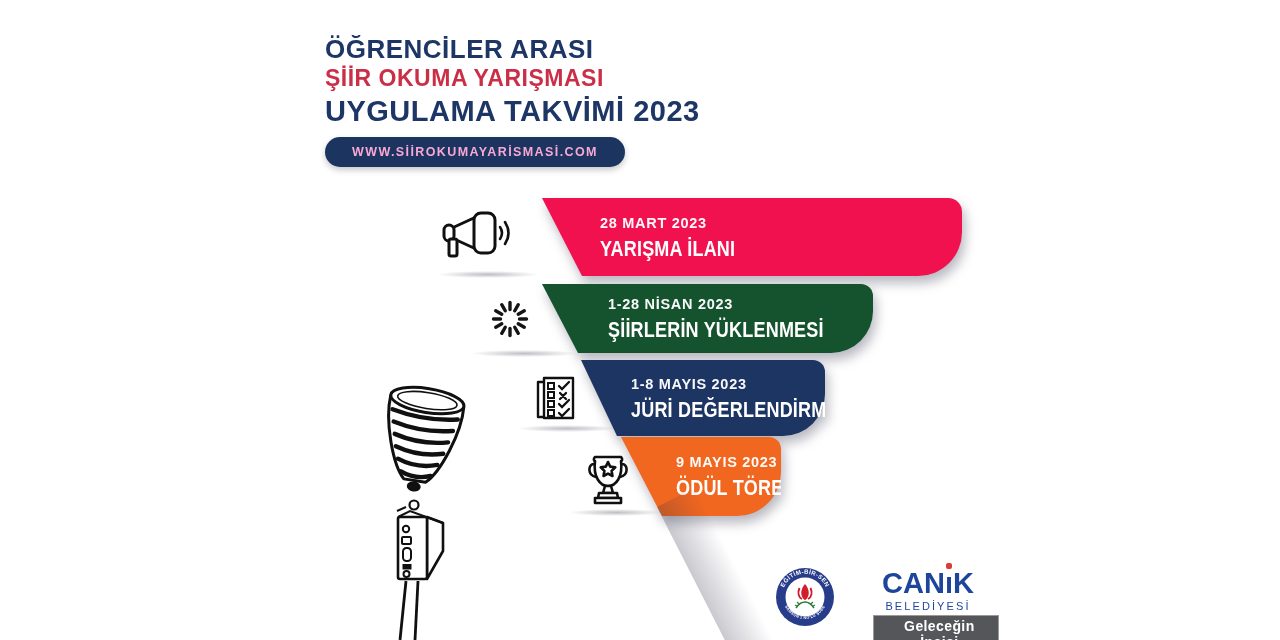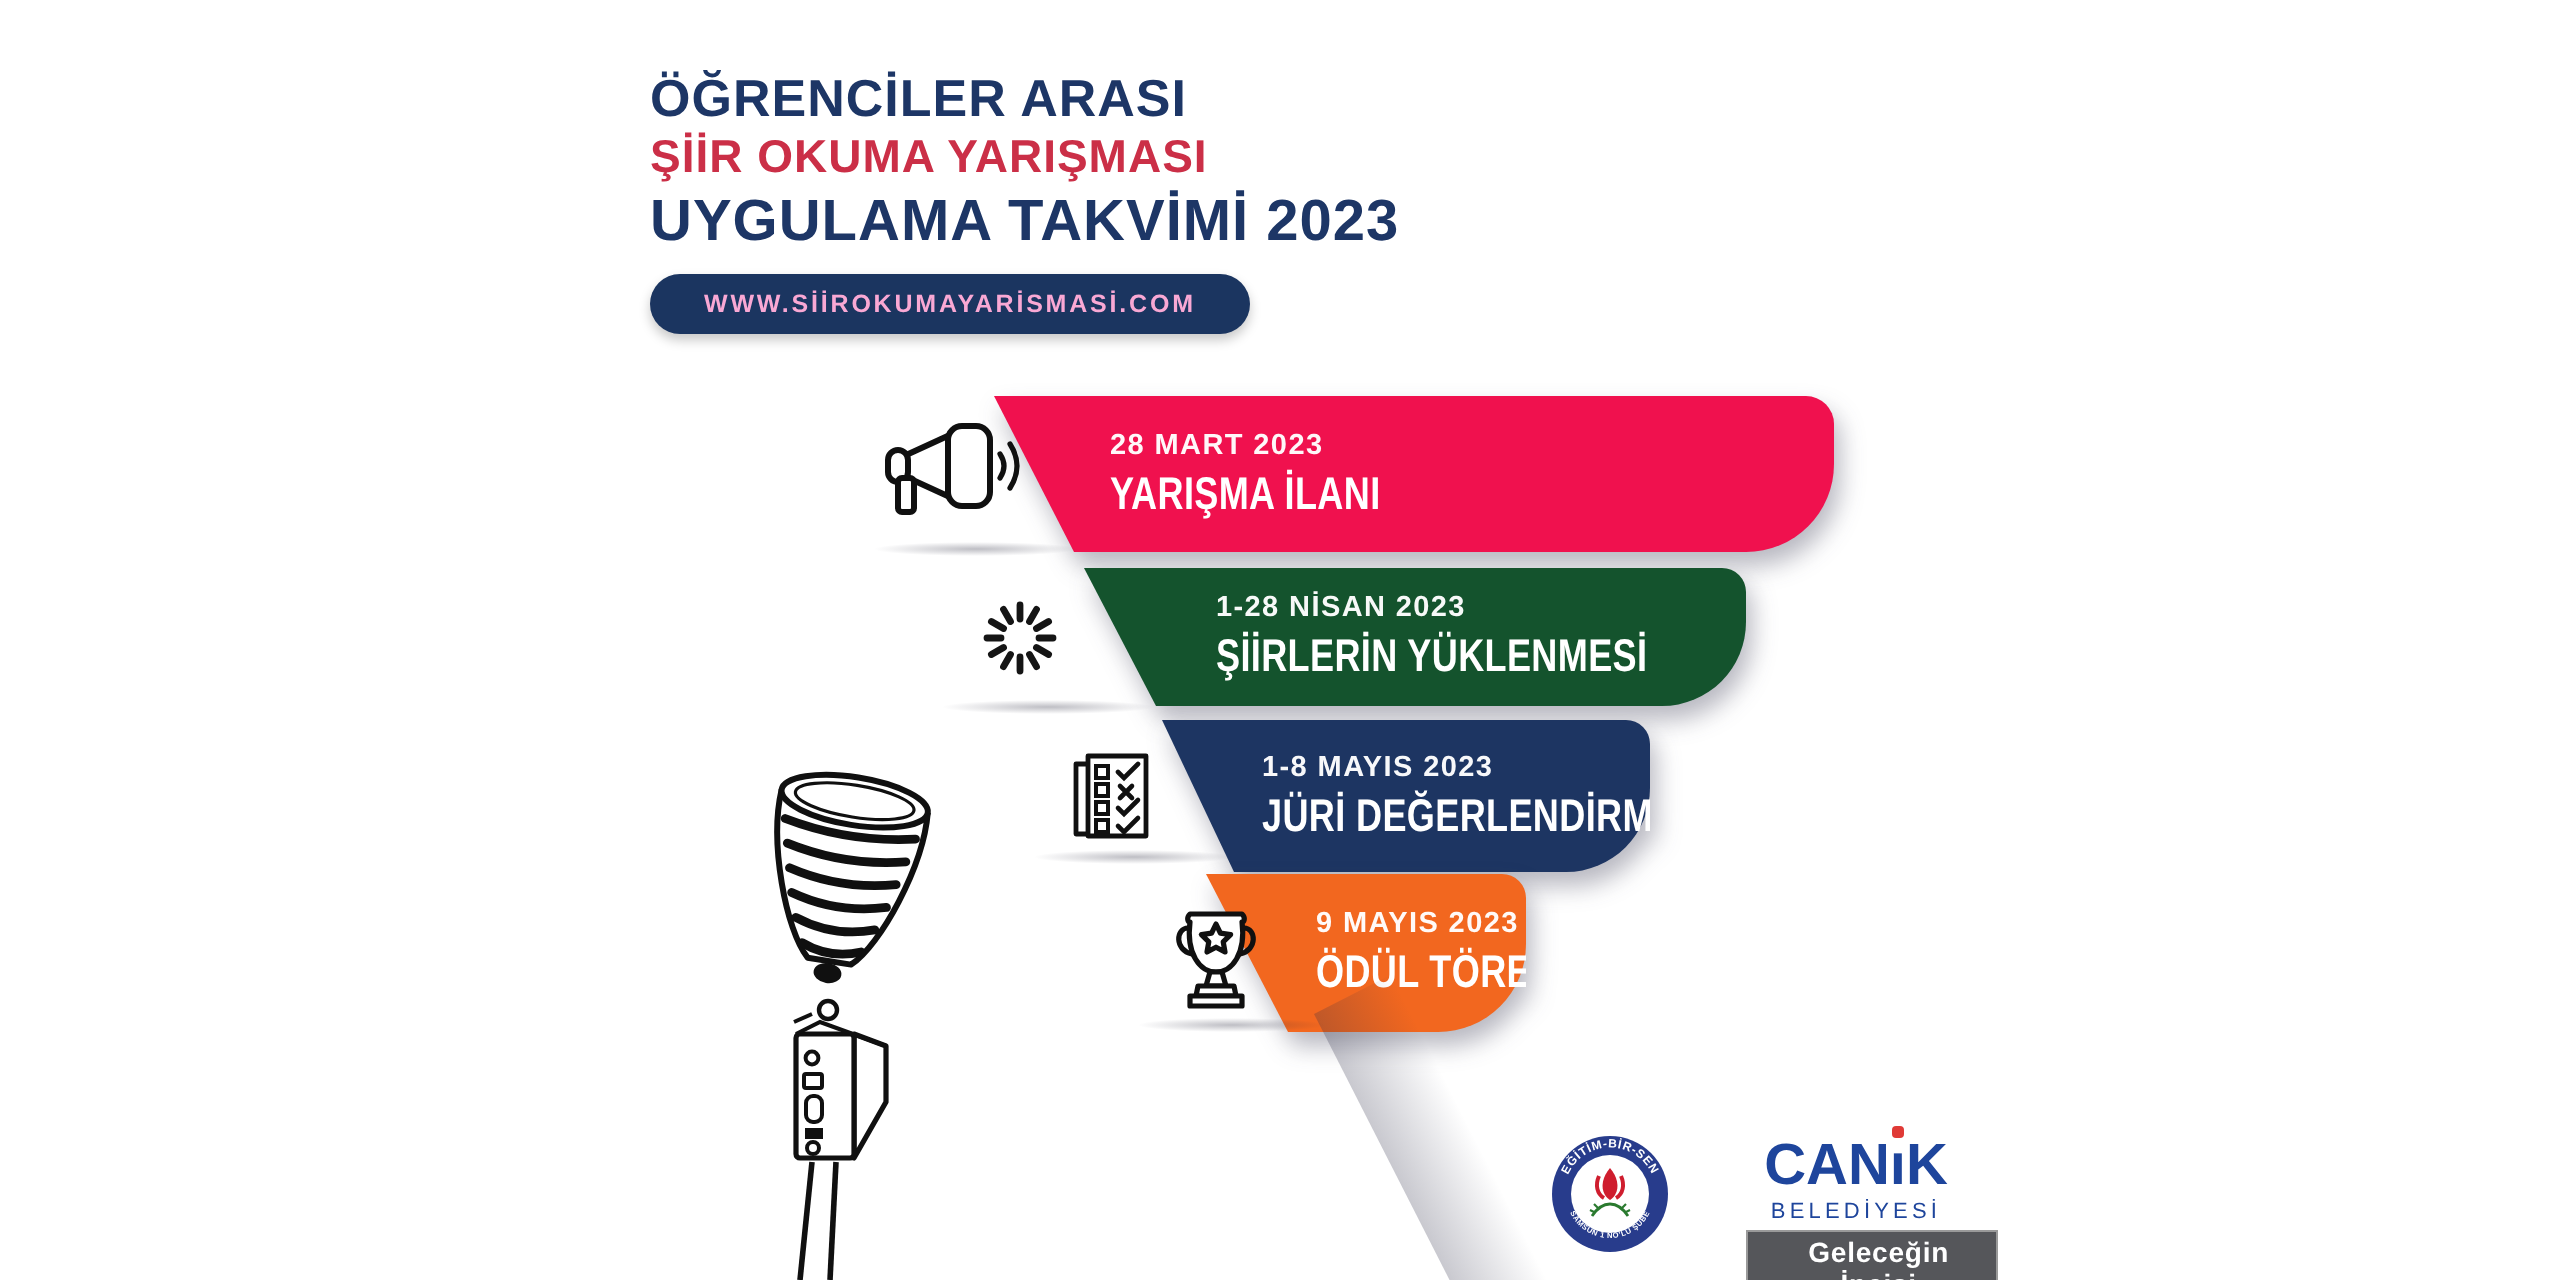--- a/index.html
+++ b/index.html
@@ -18,21 +18,21 @@
   
   .step{position:absolute;filter:drop-shadow(3px 7px 6px rgba(45,45,70,.34));}
   .step-inner{box-sizing:border-box;width:100%;height:100%;display:flex;flex-direction:column;
               justify-content:center;gap:5px;color:#fff;}
   .s1{left:497px;top:198px;width:420px;height:78px;}
   .s1 .step-inner{clip-path:polygon(0 0,100% 0,100% 100%,40px 100%);border-radius:0 14px 44px 0;padding-left:58px;}
   .s2{left:542px;top:284px;width:331px;height:69px;}
   .s2 .step-inner{clip-path:polygon(0 0,100% 0,100% 100%,36px 100%);border-radius:0 12px 42px 0;padding-left:66px;}
   .s3{left:581px;top:360px;width:244px;height:76px;}
   .s3 .step-inner{clip-path:polygon(0 0,100% 0,100% 100%,36px 100%);border-radius:0 12px 42px 0;padding-left:50px;}
-  .s4{left:603px;top:437px;width:160px;height:79px;}
+  .s4{left:621px;top:437px;width:160px;height:79px;}
   .s4 .step-inner{clip-path:polygon(0 0,100% 0,100% 100%,41px 100%);border-radius:0 12px 44px 0;padding-left:55px;}
   .step-date{font-size:14.5px;font-weight:700;letter-spacing:.7px;white-space:nowrap;opacity:.97;}
   .step-title{font-size:20.5px;font-weight:700;letter-spacing:.2px;white-space:nowrap;
               transform:scale(.88,1.12);transform-origin:left center;}
 
   
   .ticon{position:absolute;}
   .i1{left:438px;top:206px;}
   .i2{left:489px;top:298px;}
   .i3{left:534px;top:374px;}
@@ -72,21 +72,21 @@
 <div class="poster">
 
   <div class="header">
     <div class="t1">ÖĞRENCİLER ARASI</div>
     <div class="t2">ŞİİR OKUMA YARIŞMASI</div>
     <div class="t3">UYGULAMA TAKVİMİ 2023</div>
     <div><span class="url-pill">WWW.SİİROKUMAYARİSMASİ.COM</span></div>
   </div>
 
   <div class="step s1">
-    <div class="step-inner" style="background: rgb(240, 17, 78);">
+    <div class="step-inner" style="background: rgb(240, 17, 78); margin-left: 45px;">
       <div class="step-date">28 MART 2023</div>
       <div class="step-title">YARIŞMA İLANI</div>
     </div>
   </div>
   <div class="step s2">
     <div class="step-inner" style="background: #14532d;">
       <div class="step-date">1-28 NİSAN 2023</div>
       <div class="step-title">ŞİİRLERİN YÜKLENMESİ</div>
     </div>
   </div>

